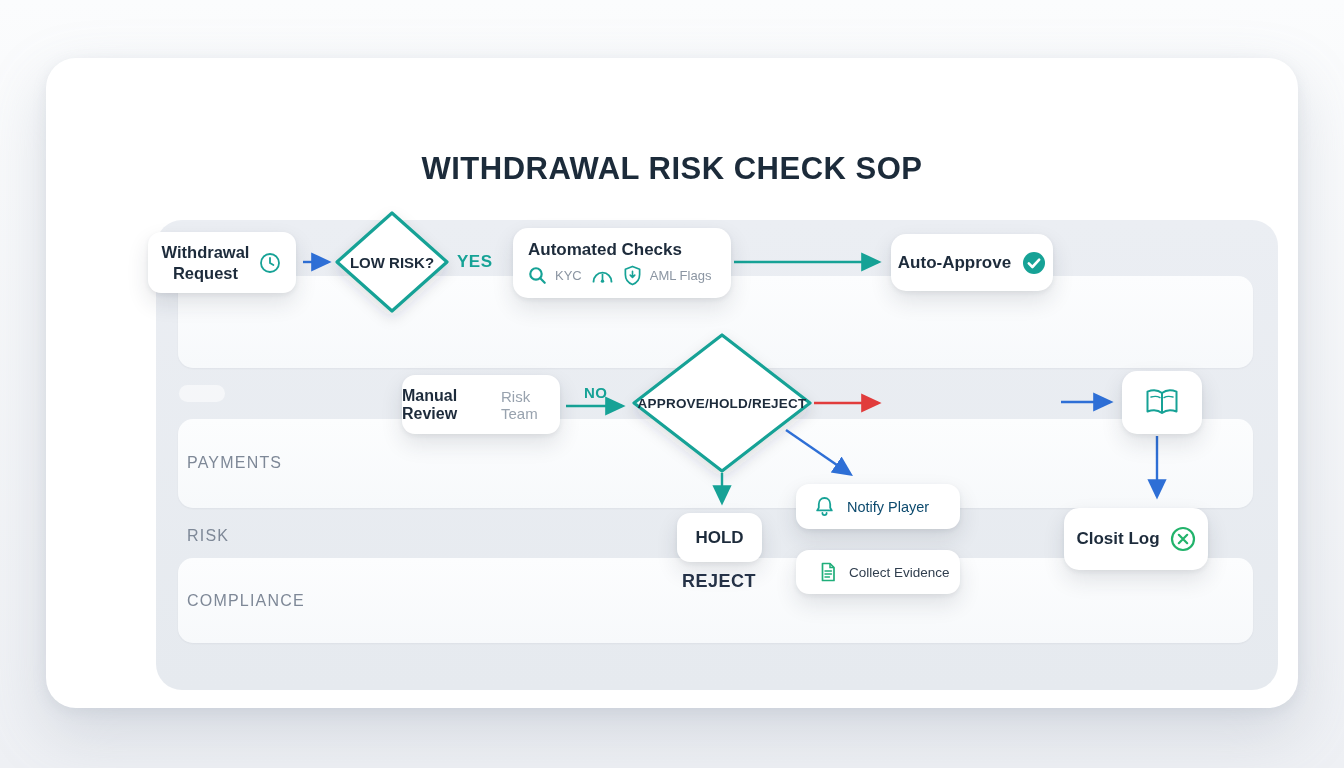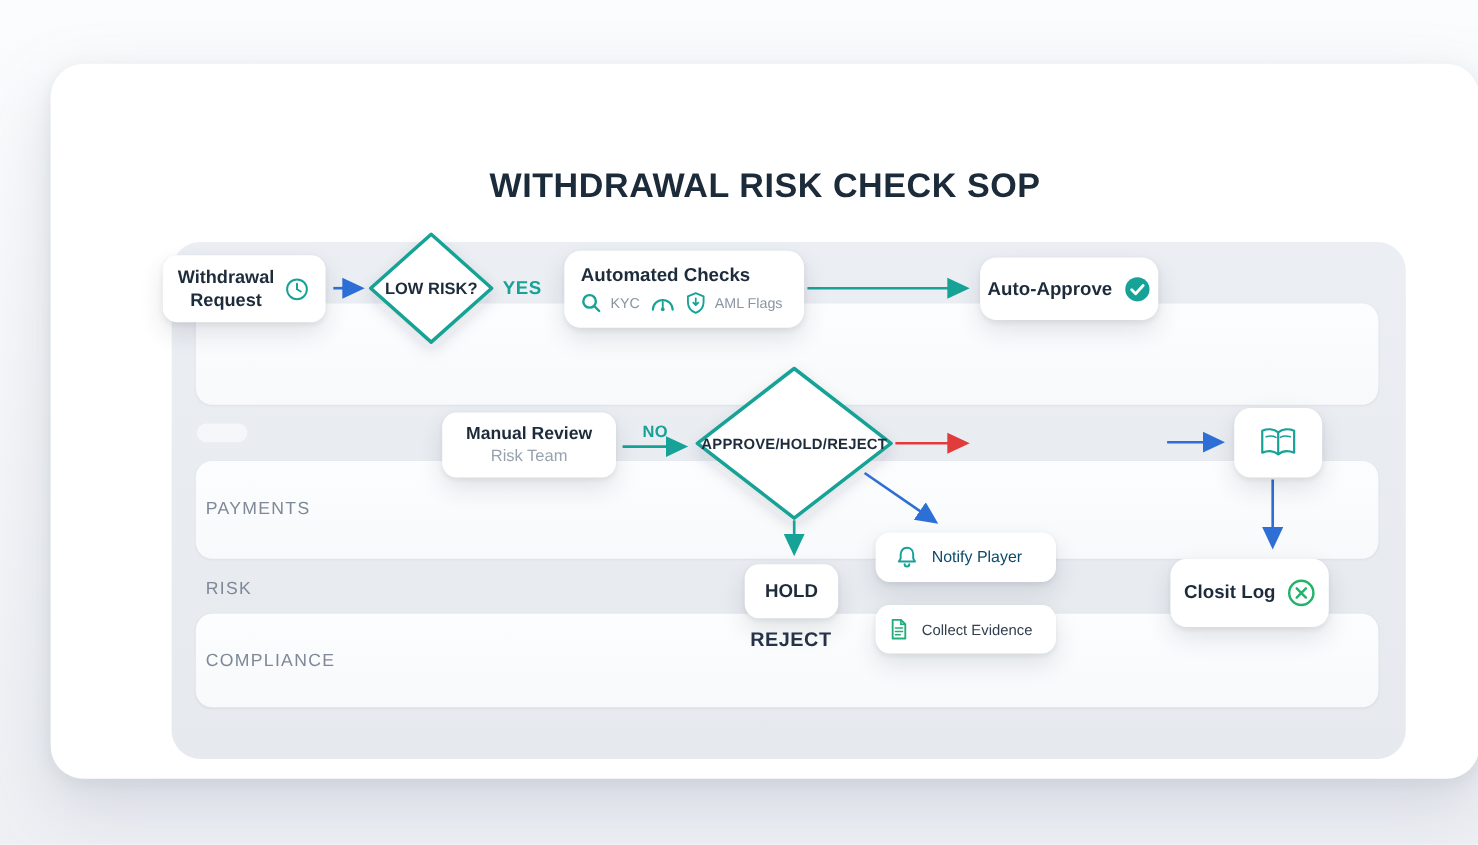--- a/index.html
+++ b/index.html
@@ -7,21 +7,20 @@
     width:1344px;height:768px;
     font-family:"Liberation Sans","DejaVu Sans",sans-serif;
     background:linear-gradient(180deg,#fbfcfd 0%,#eef0f4 100%);
     overflow:hidden;position:relative;
   }
   .page{position:absolute;inset:0;}
   .card{
     position:absolute;left:46px;top:58px;width:1252px;height:650px;
     background:#ffffff;border-radius:30px;
     box-shadow:0 24px 60px rgba(140,152,168,0.28),0 4px 14px rgba(140,152,168,0.15);
-    padding-left:47px;
   }
   .title{
     position:absolute;left:0;top:93px;width:100%;
     text-align:center;font-size:31px;font-weight:700;
     letter-spacing:0.5px;color:#1c2b3a;margin:0;
   }
   .panel{
     position:absolute;left:110px;top:162px;width:1122px;height:470px;
     background:linear-gradient(180deg,#ebeef3 0%,#e6eaef 100%);
     border-radius:26px;
@@ -51,28 +50,28 @@
   }
   .node .bold{font-weight:700;}
   .n-wr{left:148px;top:232px;width:148px;height:61px;gap:9px;}
   .n-wr .txt{font-size:16.5px;font-weight:700;line-height:1.22;text-align:center;}
   .n-ac{left:513px;top:228px;width:218px;height:70px;border-radius:15px;
         flex-direction:column;align-items:flex-start;justify-content:center;padding-left:15px;box-sizing:border-box;}
   .n-ac .ac-title{font-size:17px;font-weight:700;margin-bottom:5px;}
   .ac-icons{display:flex;align-items:center;gap:8px;}
   .ac-sub{font-size:13px;color:#8b95a2;}
   .n-aa{left:891px;top:234px;width:162px;height:57px;border-radius:15px;gap:11px;font-size:17px;}
-  .n-mr{left:402px;top:375px;width:158px;height:59px;flex-direction:column;gap:2px;}
+  .n-mr{left:402px;top:375px;width:158px;height:59px;gap:2px;}
   .n-mr .m1{font-size:16px;font-weight:700;}
   .n-mr .m2{font-size:15px;color:#98a2ae;}
   .n-rf{left:890px;top:376px;width:168px;height:55px;border-radius:15px;gap:10px;font-size:16px;}
   .n-book{left:1122px;top:371px;width:80px;height:63px;border-radius:15px;}
   .n-np{left:796px;top:484px;width:164px;height:45px;justify-content:flex-start;gap:13px;padding-left:19px;box-sizing:border-box;font-size:14.5px;color:#0c4a6e;}
   .n-hold{left:677px;top:513px;width:85px;height:49px;font-size:17px;}
-  .n-ce{left:796px;top:550px;width:164px;height:44px;justify-content:flex-start;gap:13px;padding-left:13px;box-sizing:border-box;font-size:13.5px;color:#303e4e;}
+  .n-ce{left:796px;top:550px;width:164px;height:44px;justify-content:flex-start;gap:13px;padding-left:24px;box-sizing:border-box;font-size:13.5px;color:#303e4e;}
   .n-cl{left:1064px;top:508px;width:144px;height:62px;border-radius:15px;gap:10px;font-size:17px;}
   .edge-label{position:absolute;z-index:3;font-weight:700;color:#16a296;}
   .lbl-yes{left:457px;top:252px;font-size:17px;letter-spacing:0.5px;}
   .lbl-no{left:584px;top:384px;font-size:15px;letter-spacing:0.5px;}
   .diamond-label{
     position:absolute;z-index:3;text-align:center;font-weight:700;color:#1d2b3b;
   }
   .dl-low{left:332px;top:254px;width:120px;font-size:15px;}
   .dl-ahr{left:634px;top:396px;width:176px;font-size:13.5px;letter-spacing:0.2px;}
   .reject-label{

